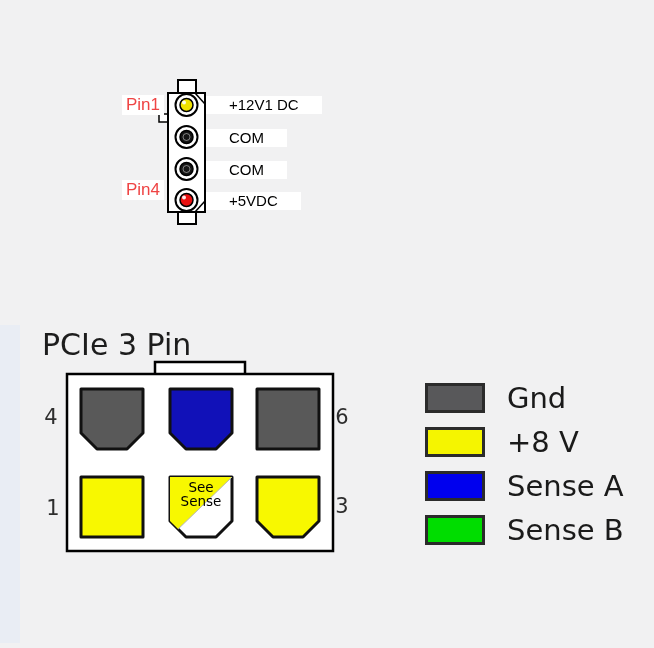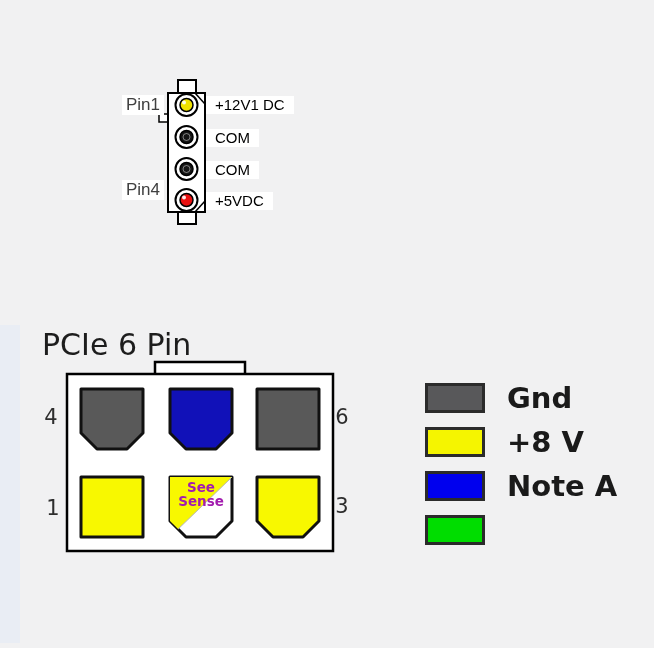--- a/index.html
+++ b/index.html
@@ -4,38 +4,38 @@
 <style>
   html,body{margin:0;padding:0;}
   body{width:654px;height:648px;position:relative;overflow:hidden;
        font-family:"DejaVu Sans",sans-serif;}
   .page{position:absolute;inset:0;width:654px;height:648px;}
   .left-strip{position:absolute;left:0;top:325px;width:20px;height:318px;}
 
   
   .molex-svg{position:absolute;left:150px;top:74px;}
   .molex-label{position:absolute;font-family:"Liberation Sans",sans-serif;
-       font-size:17px;color:#404040;background:#fff;padding:0 4px;line-height:20px;white-space:nowrap;}
+       font-size:17px;color:#ef4444;background:#fff;padding:0 4px;line-height:20px;white-space:nowrap;}
   .molex-signal{position:absolute;left:206px;font-family:"Liberation Sans",sans-serif;
-       font-size:15px;color:#000;background:#fff;padding:1px 9px;line-height:16px;white-space:nowrap;}
+       font-size:15px;color:#000;background:#fff;padding:1px 23px;line-height:16px;white-space:nowrap;}
 
   
   .pcie-title{position:absolute;left:42px;top:327px;font-size:30px;color:#1d1d1d;}
   .pcie-svg{position:absolute;left:58px;top:355px;}
   .pin-number{position:absolute;width:20px;text-align:center;font-size:21px;color:#2e2e2e;}
   .num-4{left:41px;top:405px;}
   .num-6{left:332px;top:405px;}
   .num-1{left:43px;top:496px;}
   .num-3{left:332px;top:494px;}
   .see-note{position:absolute;left:172px;top:480px;width:58px;text-align:center;
-       font-size:13.5px;line-height:14px;font-weight:bold;color:#a21caf;}
+       font-size:13.5px;line-height:14px;font-weight:normal;color:#000000;}
 
   
   .legend{position:absolute;left:425px;top:383px;display:flex;flex-direction:column;gap:14px;}
-  .legend-row{display:flex;align-items:center;height:30px;font-weight:bold;}
+  .legend-row{display:flex;align-items:center;height:30px;}
   .legend-swatch{width:60px;height:30px;border:3px solid #2b2b2b;box-sizing:border-box;flex:0 0 auto;}
   .legend-label{margin-left:22px;font-size:29px;line-height:30px;color:#1a1a1a;white-space:nowrap;}
 </style>
 </head>
 <body>
 
 <div class="page" style="background: rgb(241, 241, 242);">
 
   <div class="left-strip" style="background: rgb(233, 237, 244);"></div>
 
@@ -78,21 +78,21 @@
   </svg>
 
   <div class="molex-label" style="left:122px;top:95px;">Pin1</div>
   <div class="molex-label" style="left:122px;top:180px;">Pin4</div>
 
   <div class="molex-signal" style="top:96px;">+12V1 DC</div>
   <div class="molex-signal" style="top:129px;">COM</div>
   <div class="molex-signal" style="top:161px;">COM</div>
   <div class="molex-signal" style="top:192px;">+5VDC</div>
 
-  <div class="pcie-title">PCIe 6 Pin</div>
+  <div class="pcie-title">PCIe 3 Pin</div>
 
   <svg class="pcie-svg" width="290" height="205" viewBox="0 0 290 205">
 
     <rect x="97" y="7" width="90" height="14" fill="#fff" stroke="#000" stroke-width="2.5"></rect>
 
     <rect x="9" y="19" width="266" height="177" fill="#fff" stroke="#000" stroke-width="2.5"></rect>
 
     <path d="M23,34 H85 V78 L69,94 H39 L23,78 Z" stroke="#111" stroke-width="3" stroke-linejoin="round" fill="#595959"></path>
 
     <path d="M112,34 H174 V78 L158,94 H128 L112,78 Z" stroke="#111" stroke-width="3" stroke-linejoin="round" fill="#1111b8"></path>
@@ -124,20 +124,21 @@
     <div class="legend-row">
       <div class="legend-swatch" style="background: rgb(88, 88, 90);"></div>
       <div class="legend-label">Gnd</div>
     </div>
     <div class="legend-row">
       <div class="legend-swatch" style="background: rgb(245, 245, 0);"></div>
       <div class="legend-label">+8 V</div>
     </div>
     <div class="legend-row">
       <div class="legend-swatch" style="background: rgb(0, 0, 238);"></div>
-      <div class="legend-label">Note A</div>
+      <div class="legend-label">Sense A</div>
     </div>
     <div class="legend-row">
       <div class="legend-swatch" style="background: rgb(0, 221, 0);"></div>
+      <div class="legend-label">Sense B</div>
     </div>
   </div>
 
 </div>
 
 </body></html>

